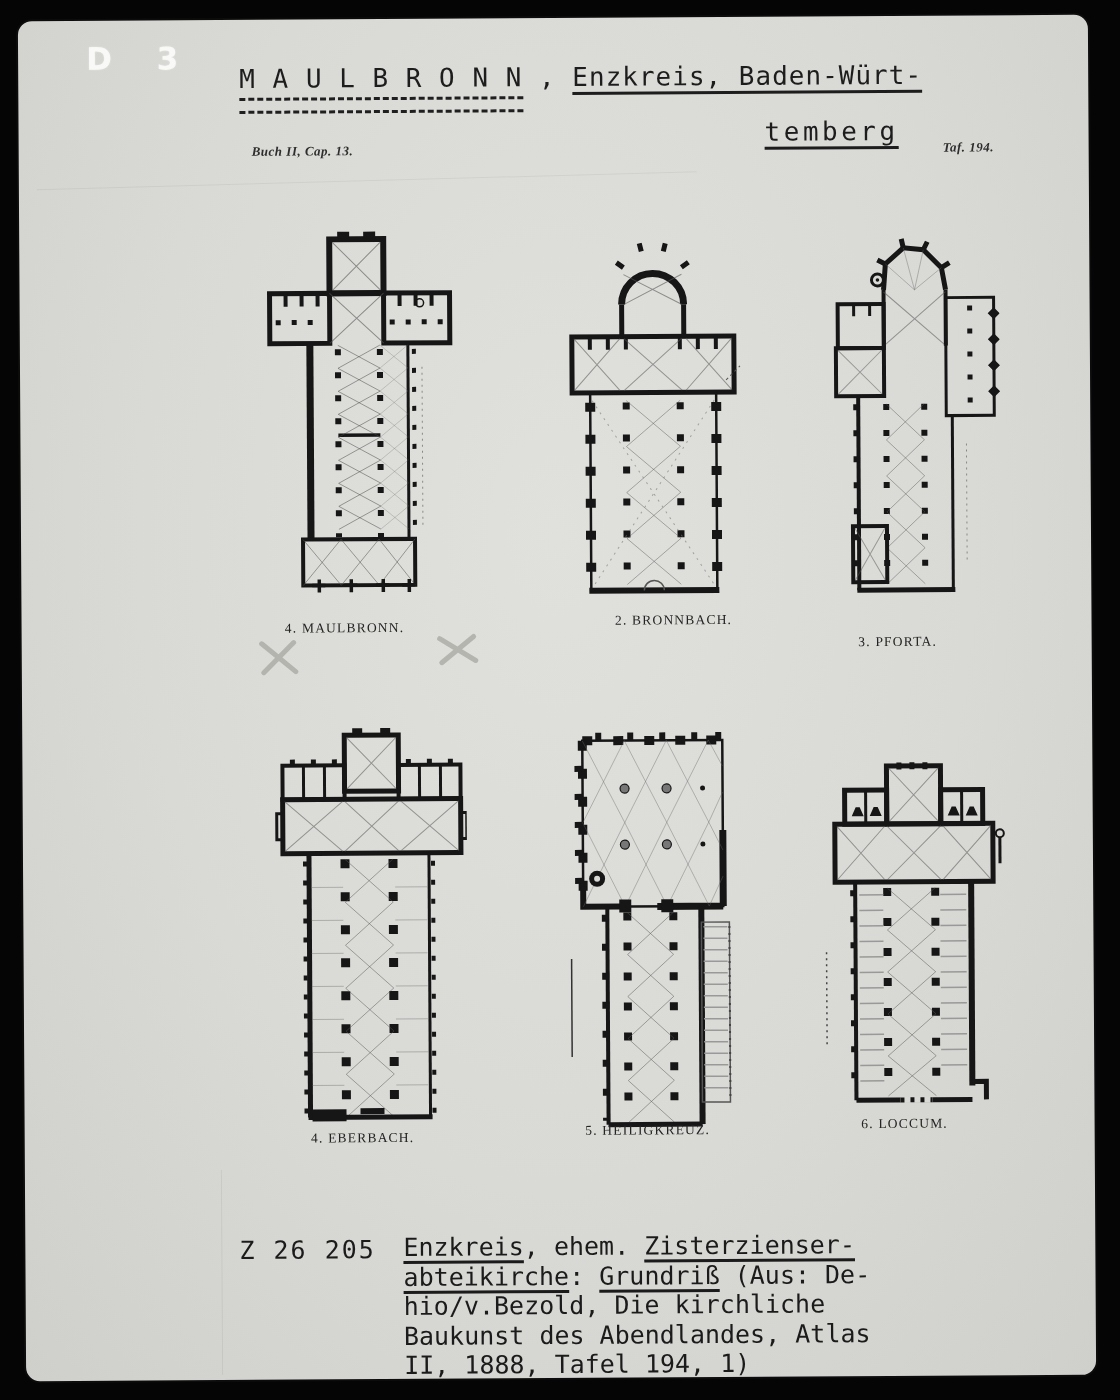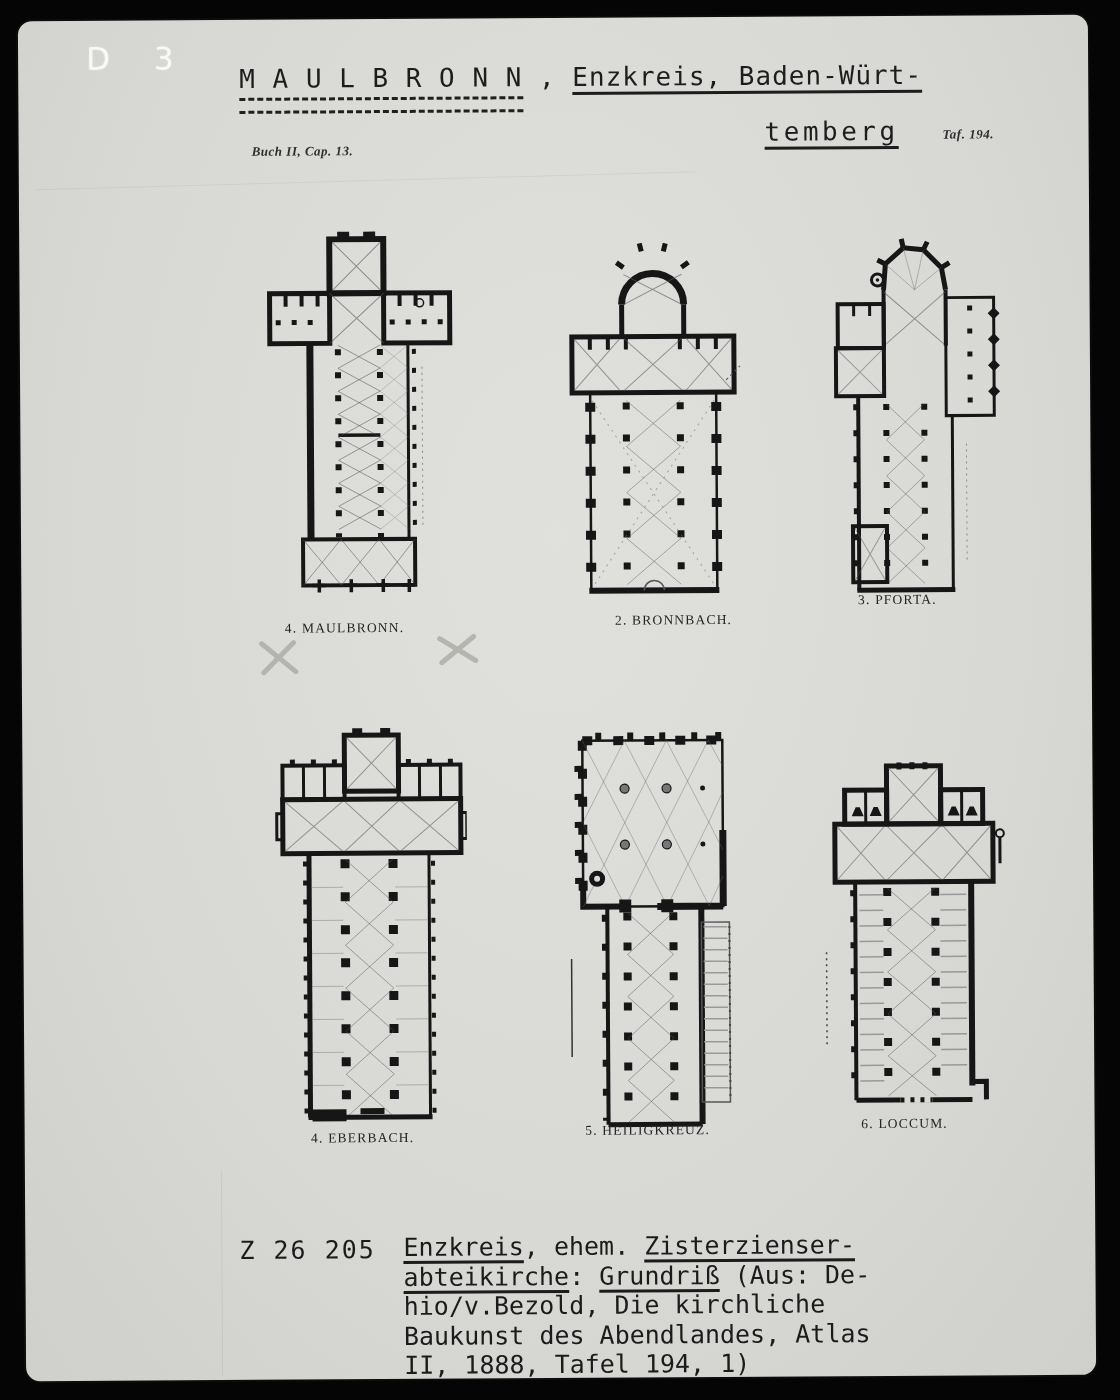--- a/index.html
+++ b/index.html
@@ -17,21 +17,21 @@
     transform-origin:50% 50%;
     box-shadow:0 0 0 2px rgba(255,255,255,0.03);
   }
   .crease{position:absolute;pointer-events:none;}
   .crease.v1{left:196px;top:1150px;width:1px;height:205px;background:rgba(0,0,0,0.06);}
   .crease.d1{left:18px;top:168px;width:660px;height:1px;background:rgba(0,0,0,0.05);
     transform:rotate(-1.2deg);transform-origin:0 0;}
   
   .mark-d3{
     position:absolute;left:68px;top:20px;
-    font-family:"DejaVu Sans", sans-serif;font-weight:400;font-size:31px;
+    font-family:"DejaVu Sans", sans-serif;font-weight:700;font-size:31px;
     letter-spacing:17px;color:rgba(250,250,247,0.92);
     text-shadow:0 0 2px rgba(255,255,255,0.5);
   }
   
   .hdr{
     position:absolute;left:221px;top:44px;white-space:nowrap;
     font-size:26px;color:#1d1d1d;letter-spacing:1px;
   }
   .hdr .loc{text-decoration:underline;text-decoration-thickness:2.5px;text-underline-offset:6px;}
   .dash-ul{
@@ -42,21 +42,21 @@
     position:absolute;left:746px;top:80px;white-space:nowrap;
     font-size:26px;color:#1d1d1d;letter-spacing:3.5px;
     text-decoration:underline;text-decoration-thickness:2.5px;text-underline-offset:6px;margin-top:20px;
   }
   
   .ref{
     position:absolute;font-family:"Liberation Serif", serif;font-style:italic;
     font-weight:600;font-size:13px;color:#2e2e2e;letter-spacing:0.5px;
   }
   .ref.left{left:233px;top:124px;}
-  .ref.right{left:924px;top:111px;}
+  .ref.right{left:924px;top:124px;}
   
   .plan{position:absolute;}
   .plan svg{display:block;width:100%;height:100%;}
   .plan-label{
     position:absolute;transform:translateX(-50%);white-space:nowrap;
     font-family:"Liberation Serif", serif;font-size:13.5px;color:#242424;
     letter-spacing:1.2px;
   }
   .xmark{position:absolute;opacity:.75;}
   
@@ -277,21 +277,21 @@
         <line x1="36" y1="344" x2="152" y2="344" stroke-width="5"></line>
         <line x1="80" y1="344" x2="112" y2="344" stroke="#d9d9d6" stroke-width="6"></line>
         <line x1="80" y1="344" x2="112" y2="344" stroke-width="5" stroke-dasharray="4 6"></line>
         <line x1="7" y1="196" x2="7" y2="290" stroke="#444" stroke-width="1.5" stroke-dasharray="2 4"></line>
       </g>
     </svg>
   </div>
 
   <div class="plan-label" style="left:323px;top:601px;">4. MAULBRONN.</div>
   <div class="plan-label" style="left:628px;top:595px;margin-left:24px;">2. BRONNBACH.</div>
-  <div class="plan-label" style="left:876px;top:576px;text-align:right;">3. PFORTA.</div>
+  <div class="plan-label" style="left:876px;top:618px;text-align:right;">3. PFORTA.</div>
   <div class="plan-label" style="left:338px;top:1111px;">4. EBERBACH.</div>
   <div class="plan-label" style="left:623px;top:1105px;">5. HEILIGKREUZ.</div>
   <div class="plan-label" style="left:880px;top:1100px;text-align:center;">6. LOCCUM.</div>
 
   <div class="xmark" style="left:234px;top:620px;width:46px;height:36px;">
     <svg viewBox="0 0 46 36" width="46" height="36">
       <path d="M6,4L40,32M38,3L8,33" stroke="#a8a8a2" stroke-width="5" fill="none" stroke-linecap="round"></path>
     </svg>
   </div>
   <div class="xmark" style="left:412px;top:614px;width:48px;height:34px;">

